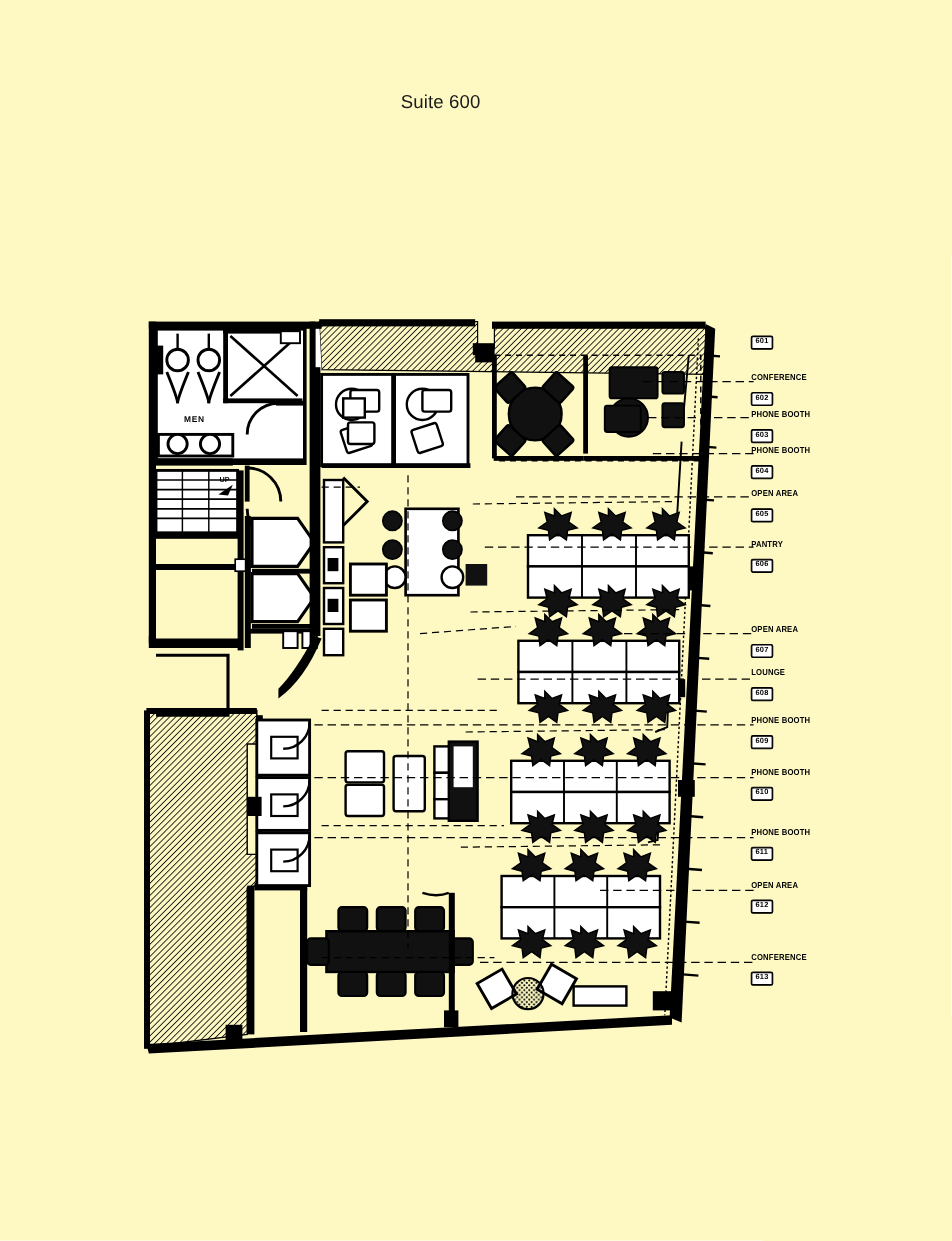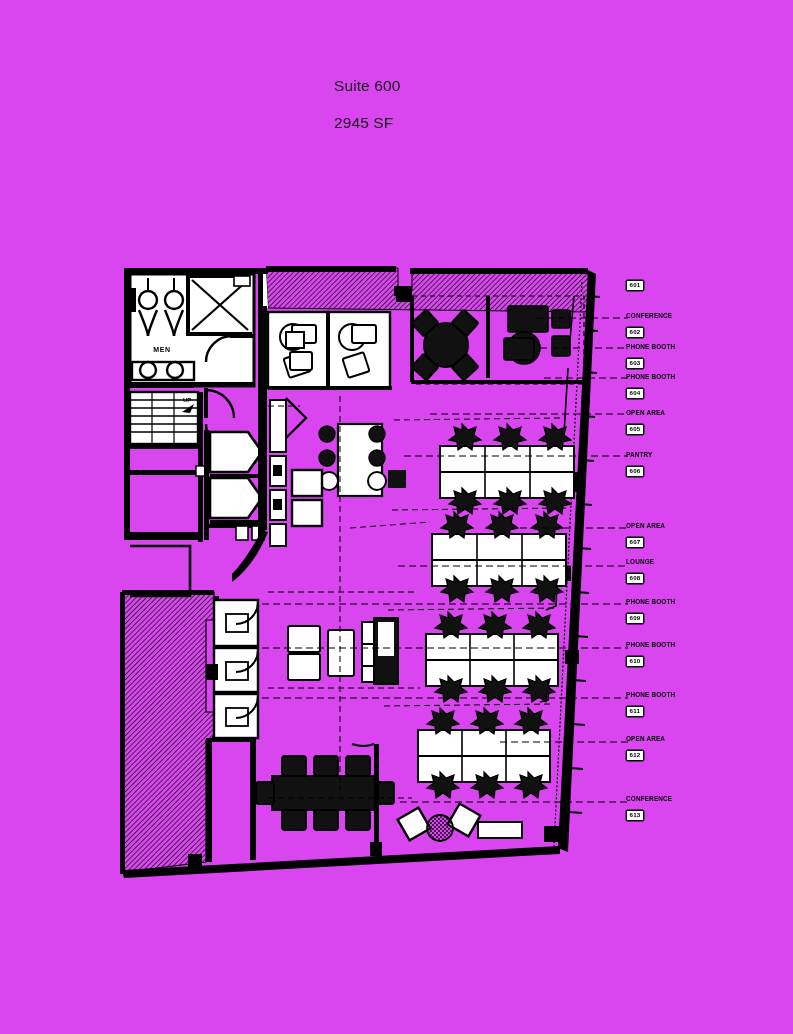--- a/index.html
+++ b/index.html
@@ -10,21 +10,21 @@
   body {
     width: 793px;
     height: 1034px;
     position: relative;
     font-family: "Liberation Sans", sans-serif;
     overflow: hidden;
   }
   .page {
     position: absolute;
     inset: 0;
-    background: #d946ef;
+    background: #fef9c3;
   }
   
   .heading {
     position: absolute;
     left: 334px;
     top: 78px;
     width: 300px;
   }
   .heading .line {
     font-size: 15.5px;
@@ -83,21 +83,20 @@
     box-shadow: 0 0 0 0.4px #000;
   }
 </style>
 </head>
 <body>
 
 <div class="page">
 
   <div class="heading">
     <div class="line">Suite 600</div>
-    <div class="line">2945 SF</div>
   </div>
 
   <div class="plan-wrap">
   <svg class="plan-svg" width="793" height="1034" viewBox="0 0 793 1034" xmlns="http://www.w3.org/2000/svg">
     <defs>
       <pattern id="hatch45" width="5" height="5" patternUnits="userSpaceOnUse" patternTransform="rotate(45)">
         <line x1="0" y1="0" x2="0" y2="5" stroke="#111" stroke-width="1.5"></line>
       </pattern>
       <pattern id="hatchDense" width="3.6" height="3.6" patternUnits="userSpaceOnUse" patternTransform="rotate(45)">
         <line x1="0" y1="0" x2="0" y2="3.6" stroke="#151515" stroke-width="1.5"></line>

